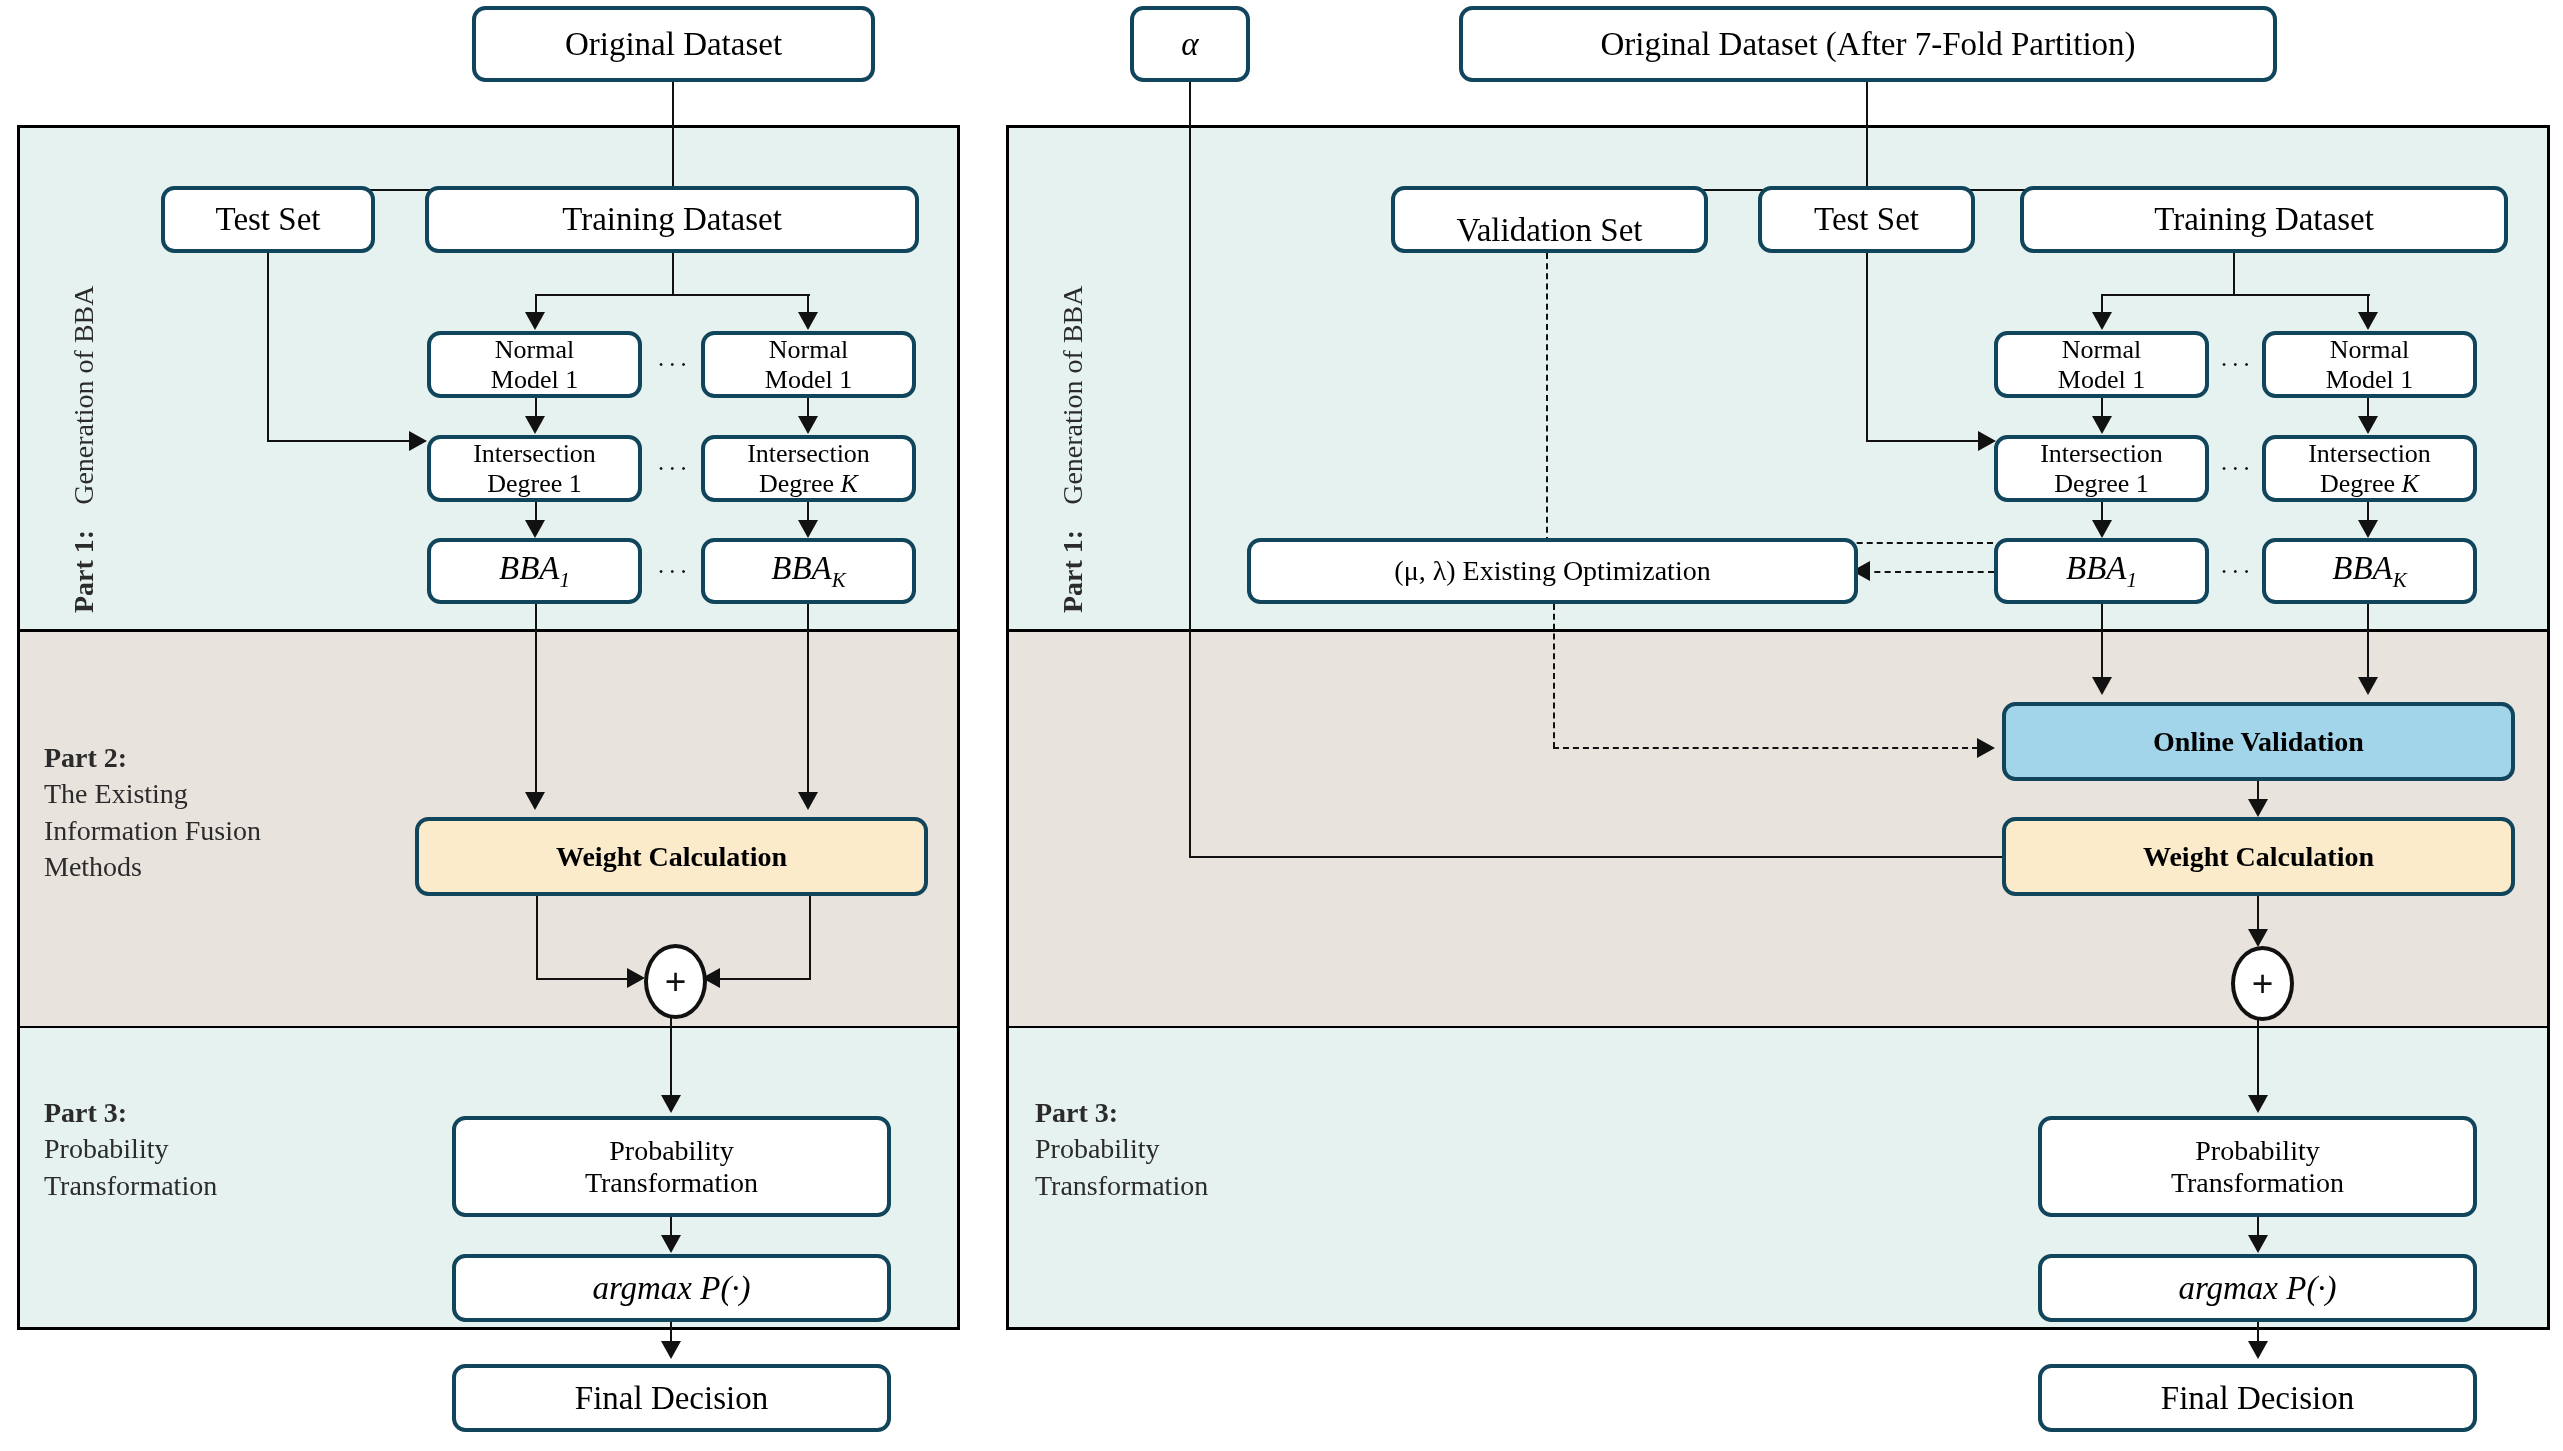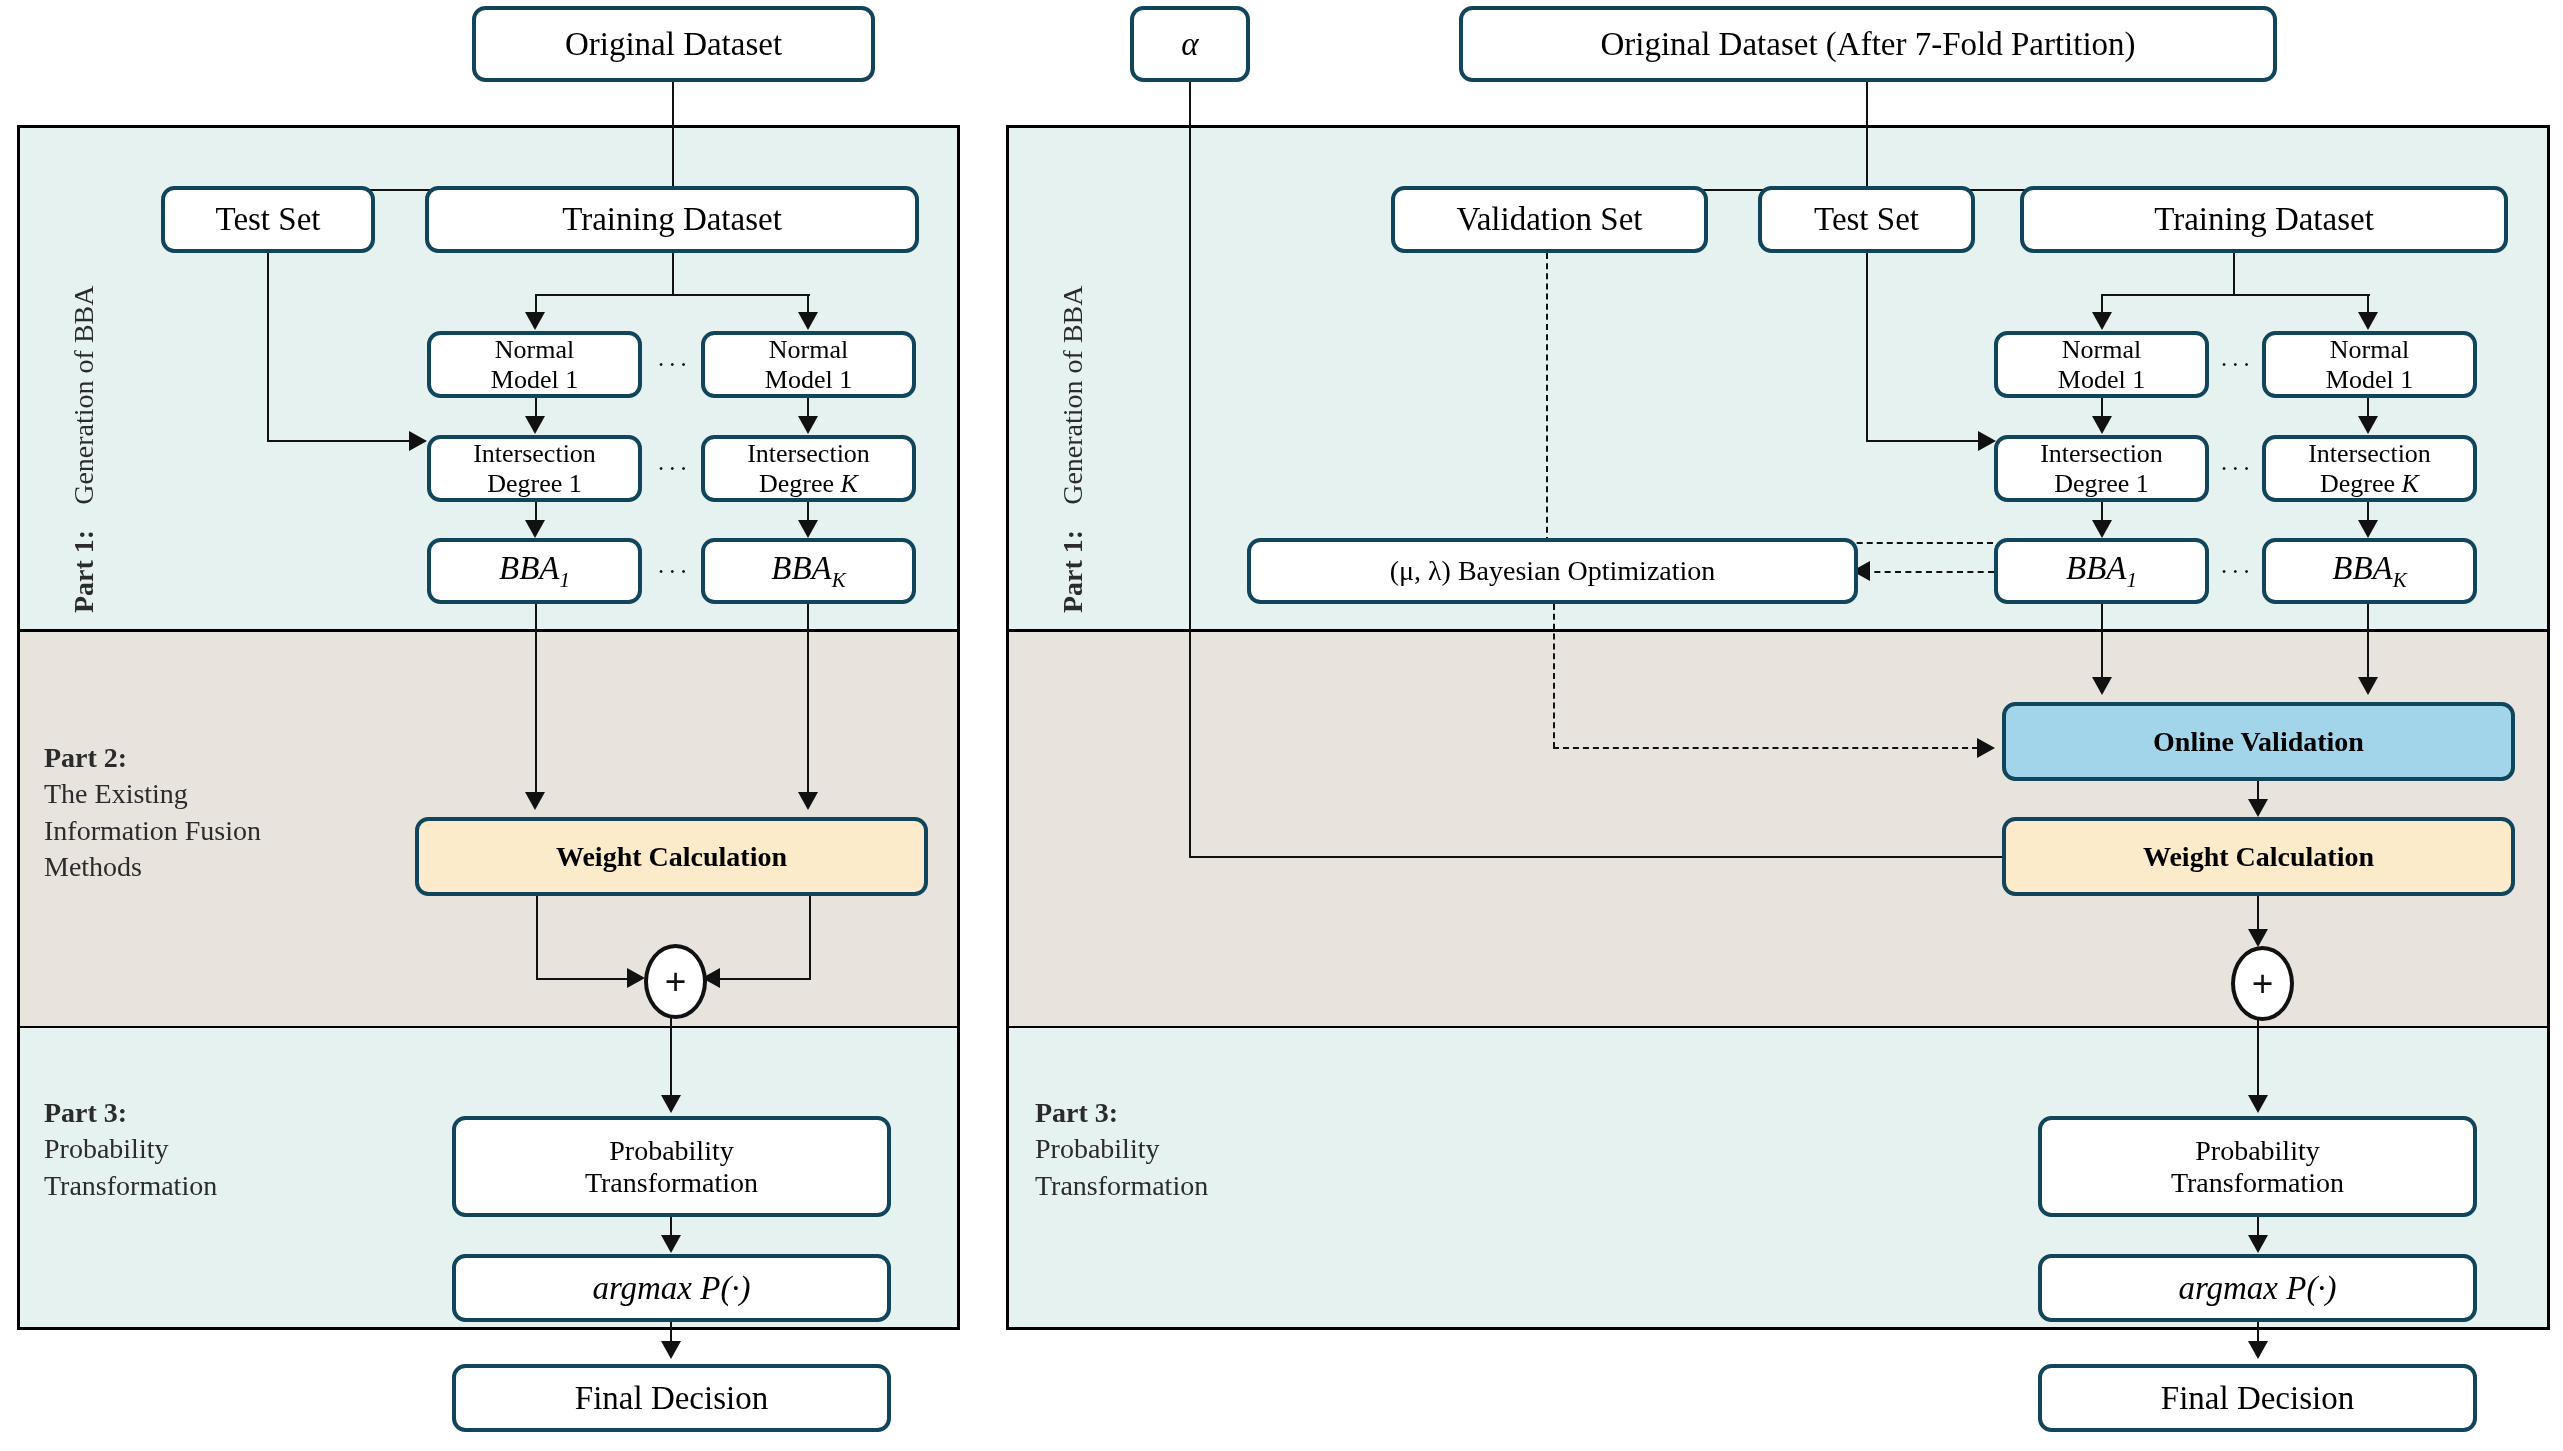--- a/index.html
+++ b/index.html
@@ -213,21 +213,21 @@
 
   <div class="ln lnv" style="left:1866px;top:82px;height:110px;"></div>
   <div class="ln lnh" style="left:1546px;top:189px;width:690px;"></div>
   <div class="ln lnv" style="left:1546px;top:189px;height:46px;"></div>
   <div class="arr down" style="left:1537px;top:229px;"></div>
   <div class="ln lnv" style="left:1866px;top:189px;height:46px;"></div>
   <div class="arr down" style="left:1857px;top:229px;"></div>
   <div class="ln lnv" style="left:2233px;top:189px;height:46px;"></div>
   <div class="arr down" style="left:2224px;top:229px;"></div>
 
-  <div class="node f54" style="left:1391px;top:186px;width:317px;height:67px;">
+  <div class="node f54" style="left:1391px;top:186px;width:317px;height:67px;align-items:flex-end;">
     <span class="inner">Validation Set</span>
   </div>
   <div class="node f54" style="left:1758px;top:186px;width:217px;height:67px;">
     <span class="inner">Test Set</span>
   </div>
   <div class="node f54" style="left:2020px;top:186px;width:488px;height:67px;">
     <span class="inner">Training Dataset</span>
   </div>
 
   <div class="dash-v" style="left:1546px;top:253px;height:290px;"></div>
@@ -275,21 +275,21 @@
   </div>
   <div class="node f54" style="left:2262px;top:538px;width:215px;height:66px;">
     <span class="inner ital">BBA<sub style="font-size:21px;">K</sub></span>
   </div>
   <div class="dots" style="left:2220px;top:558px;">···</div>
 
   <div class="dash-h" style="left:1864px;top:571px;width:130px;"></div>
   <div class="arr left" style="left:1852px;top:561px;"></div>
 
   <div class="node f46" style="left:1247px;top:538px;width:611px;height:66px;">
-    <span class="inner">(μ, λ) Bayesian Optimization</span>
+    <span class="inner">(μ, λ) Existing Optimization</span>
   </div>
 
   <div class="dash-v" style="left:1553px;top:604px;height:144px;"></div>
   <div class="dash-h" style="left:1553px;top:747px;width:435px;"></div>
   <div class="arr right" style="left:1977px;top:738px;"></div>
 
   <div class="ln lnv" style="left:2101px;top:604px;height:79px;"></div>
   <div class="arr down" style="left:2092px;top:677px;"></div>
   <div class="ln lnv" style="left:2367px;top:604px;height:79px;"></div>
   <div class="arr down" style="left:2358px;top:677px;"></div>

